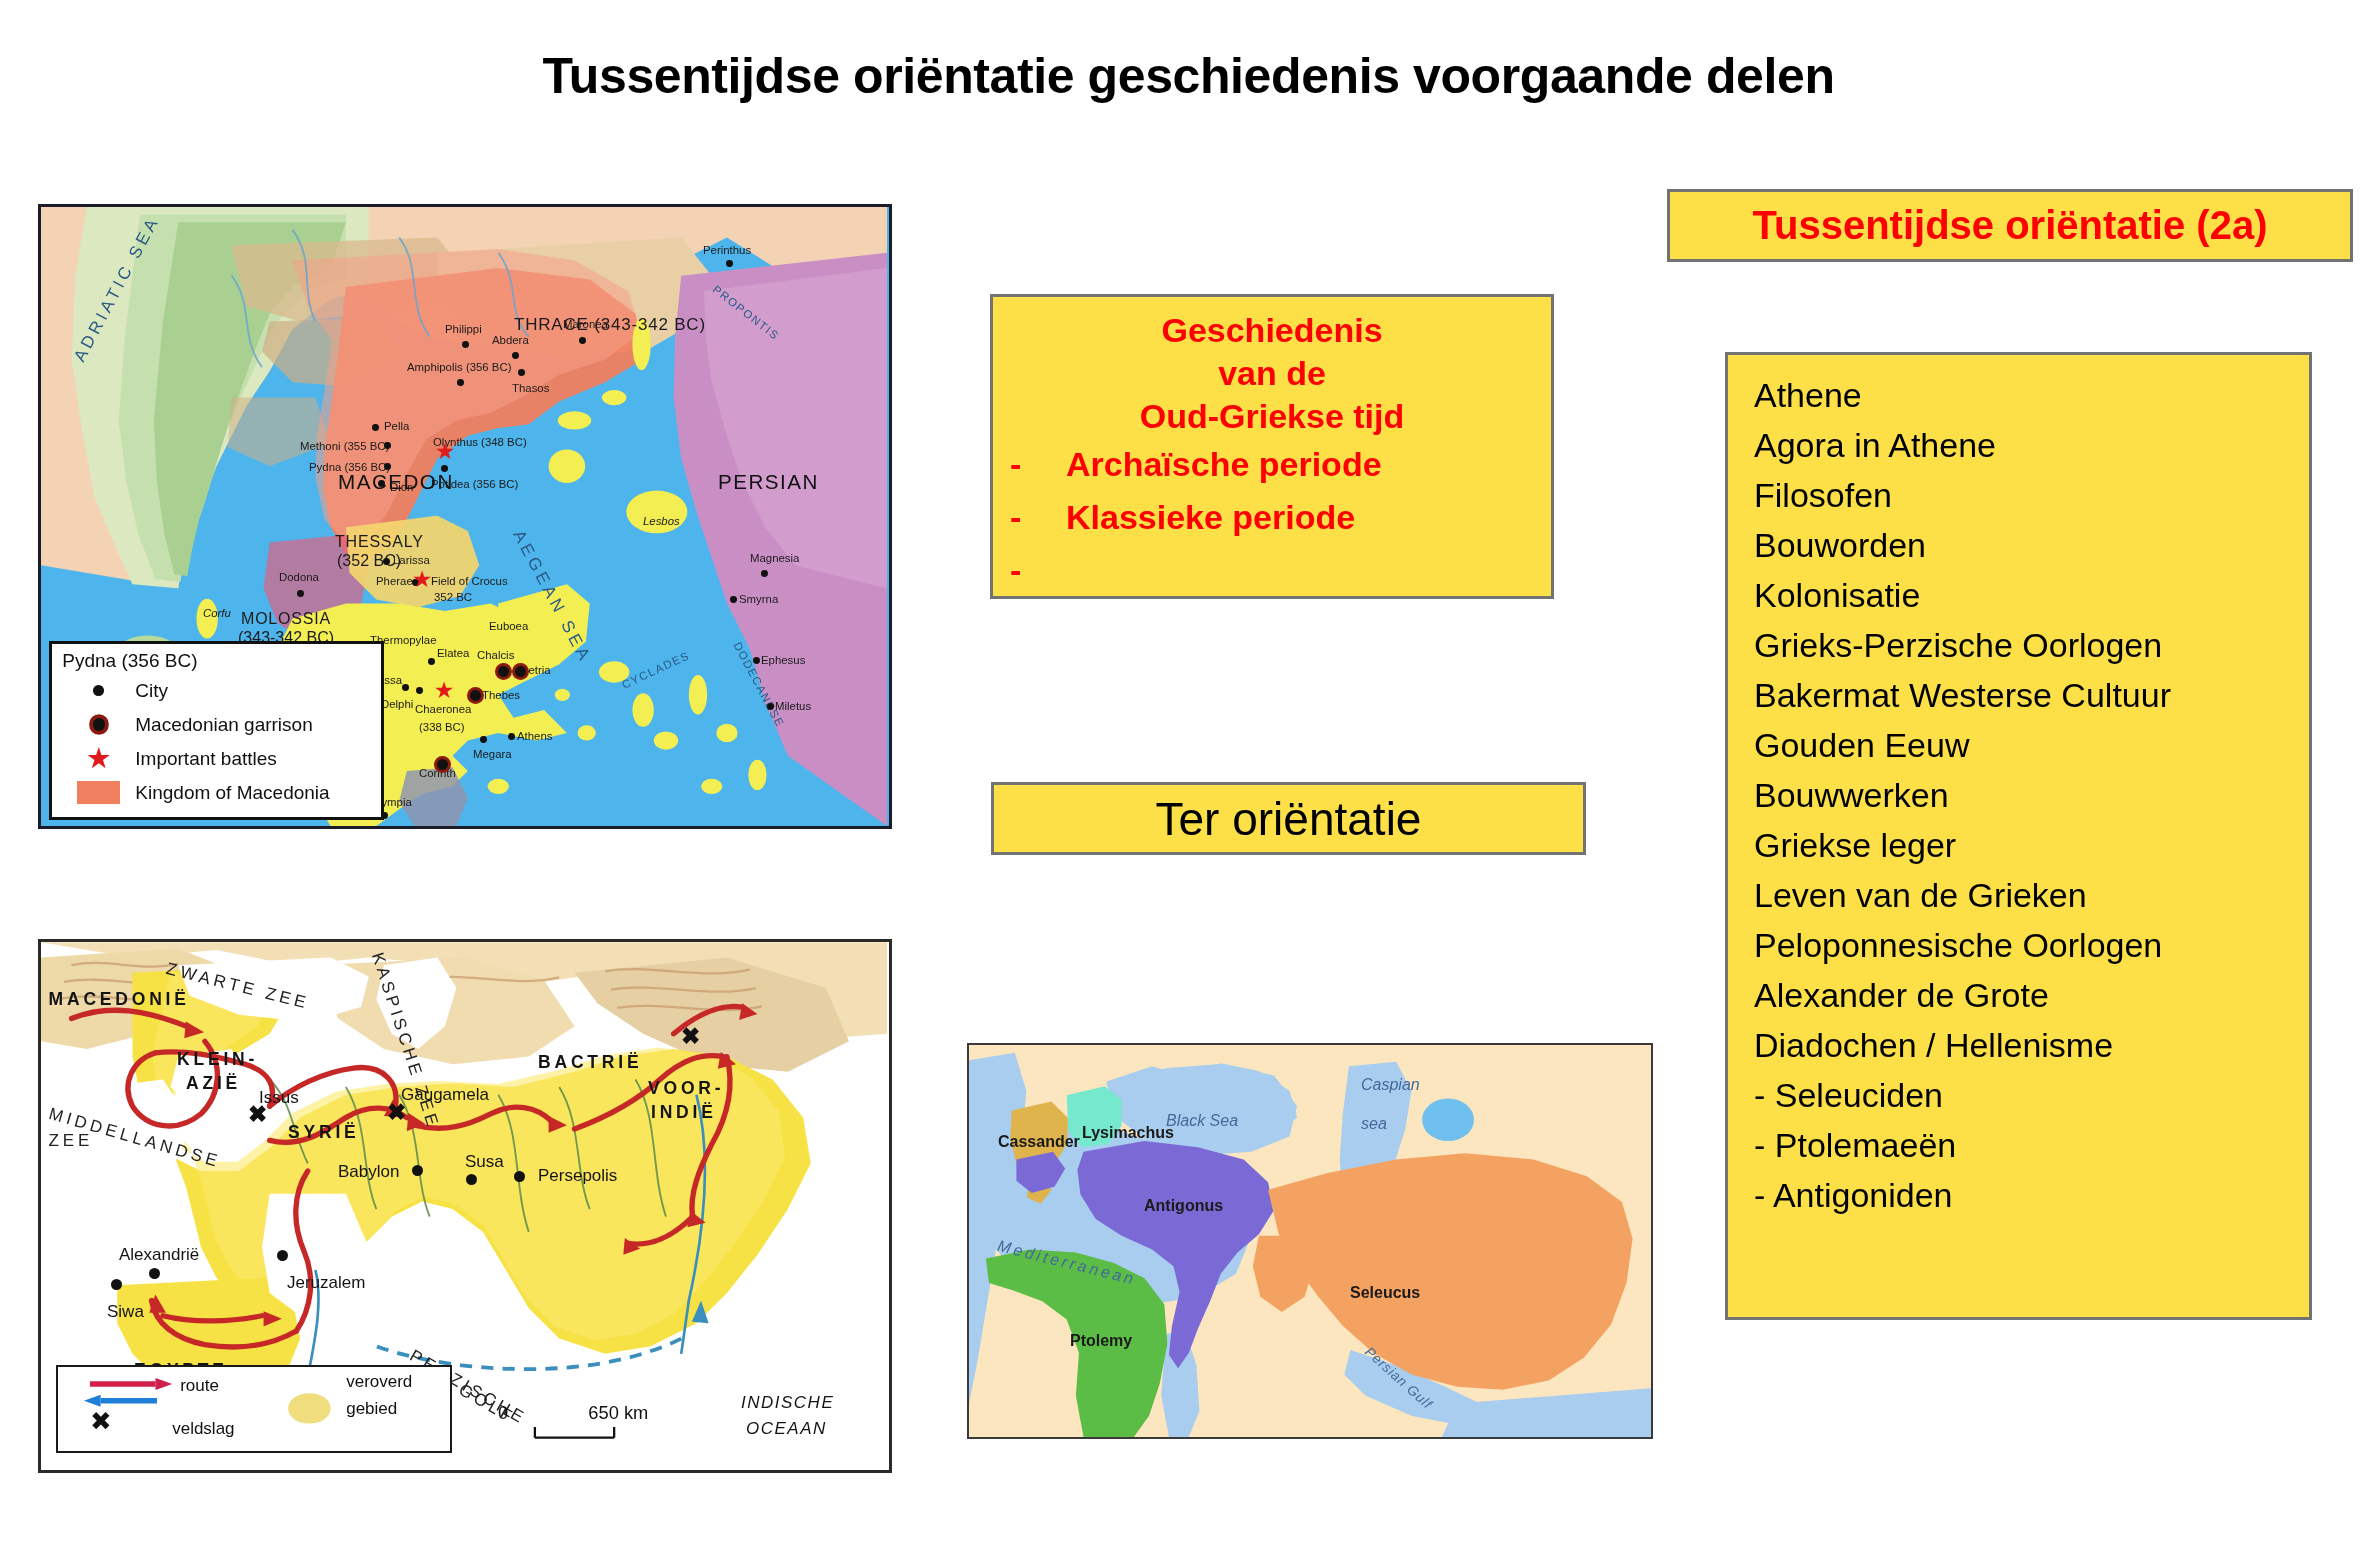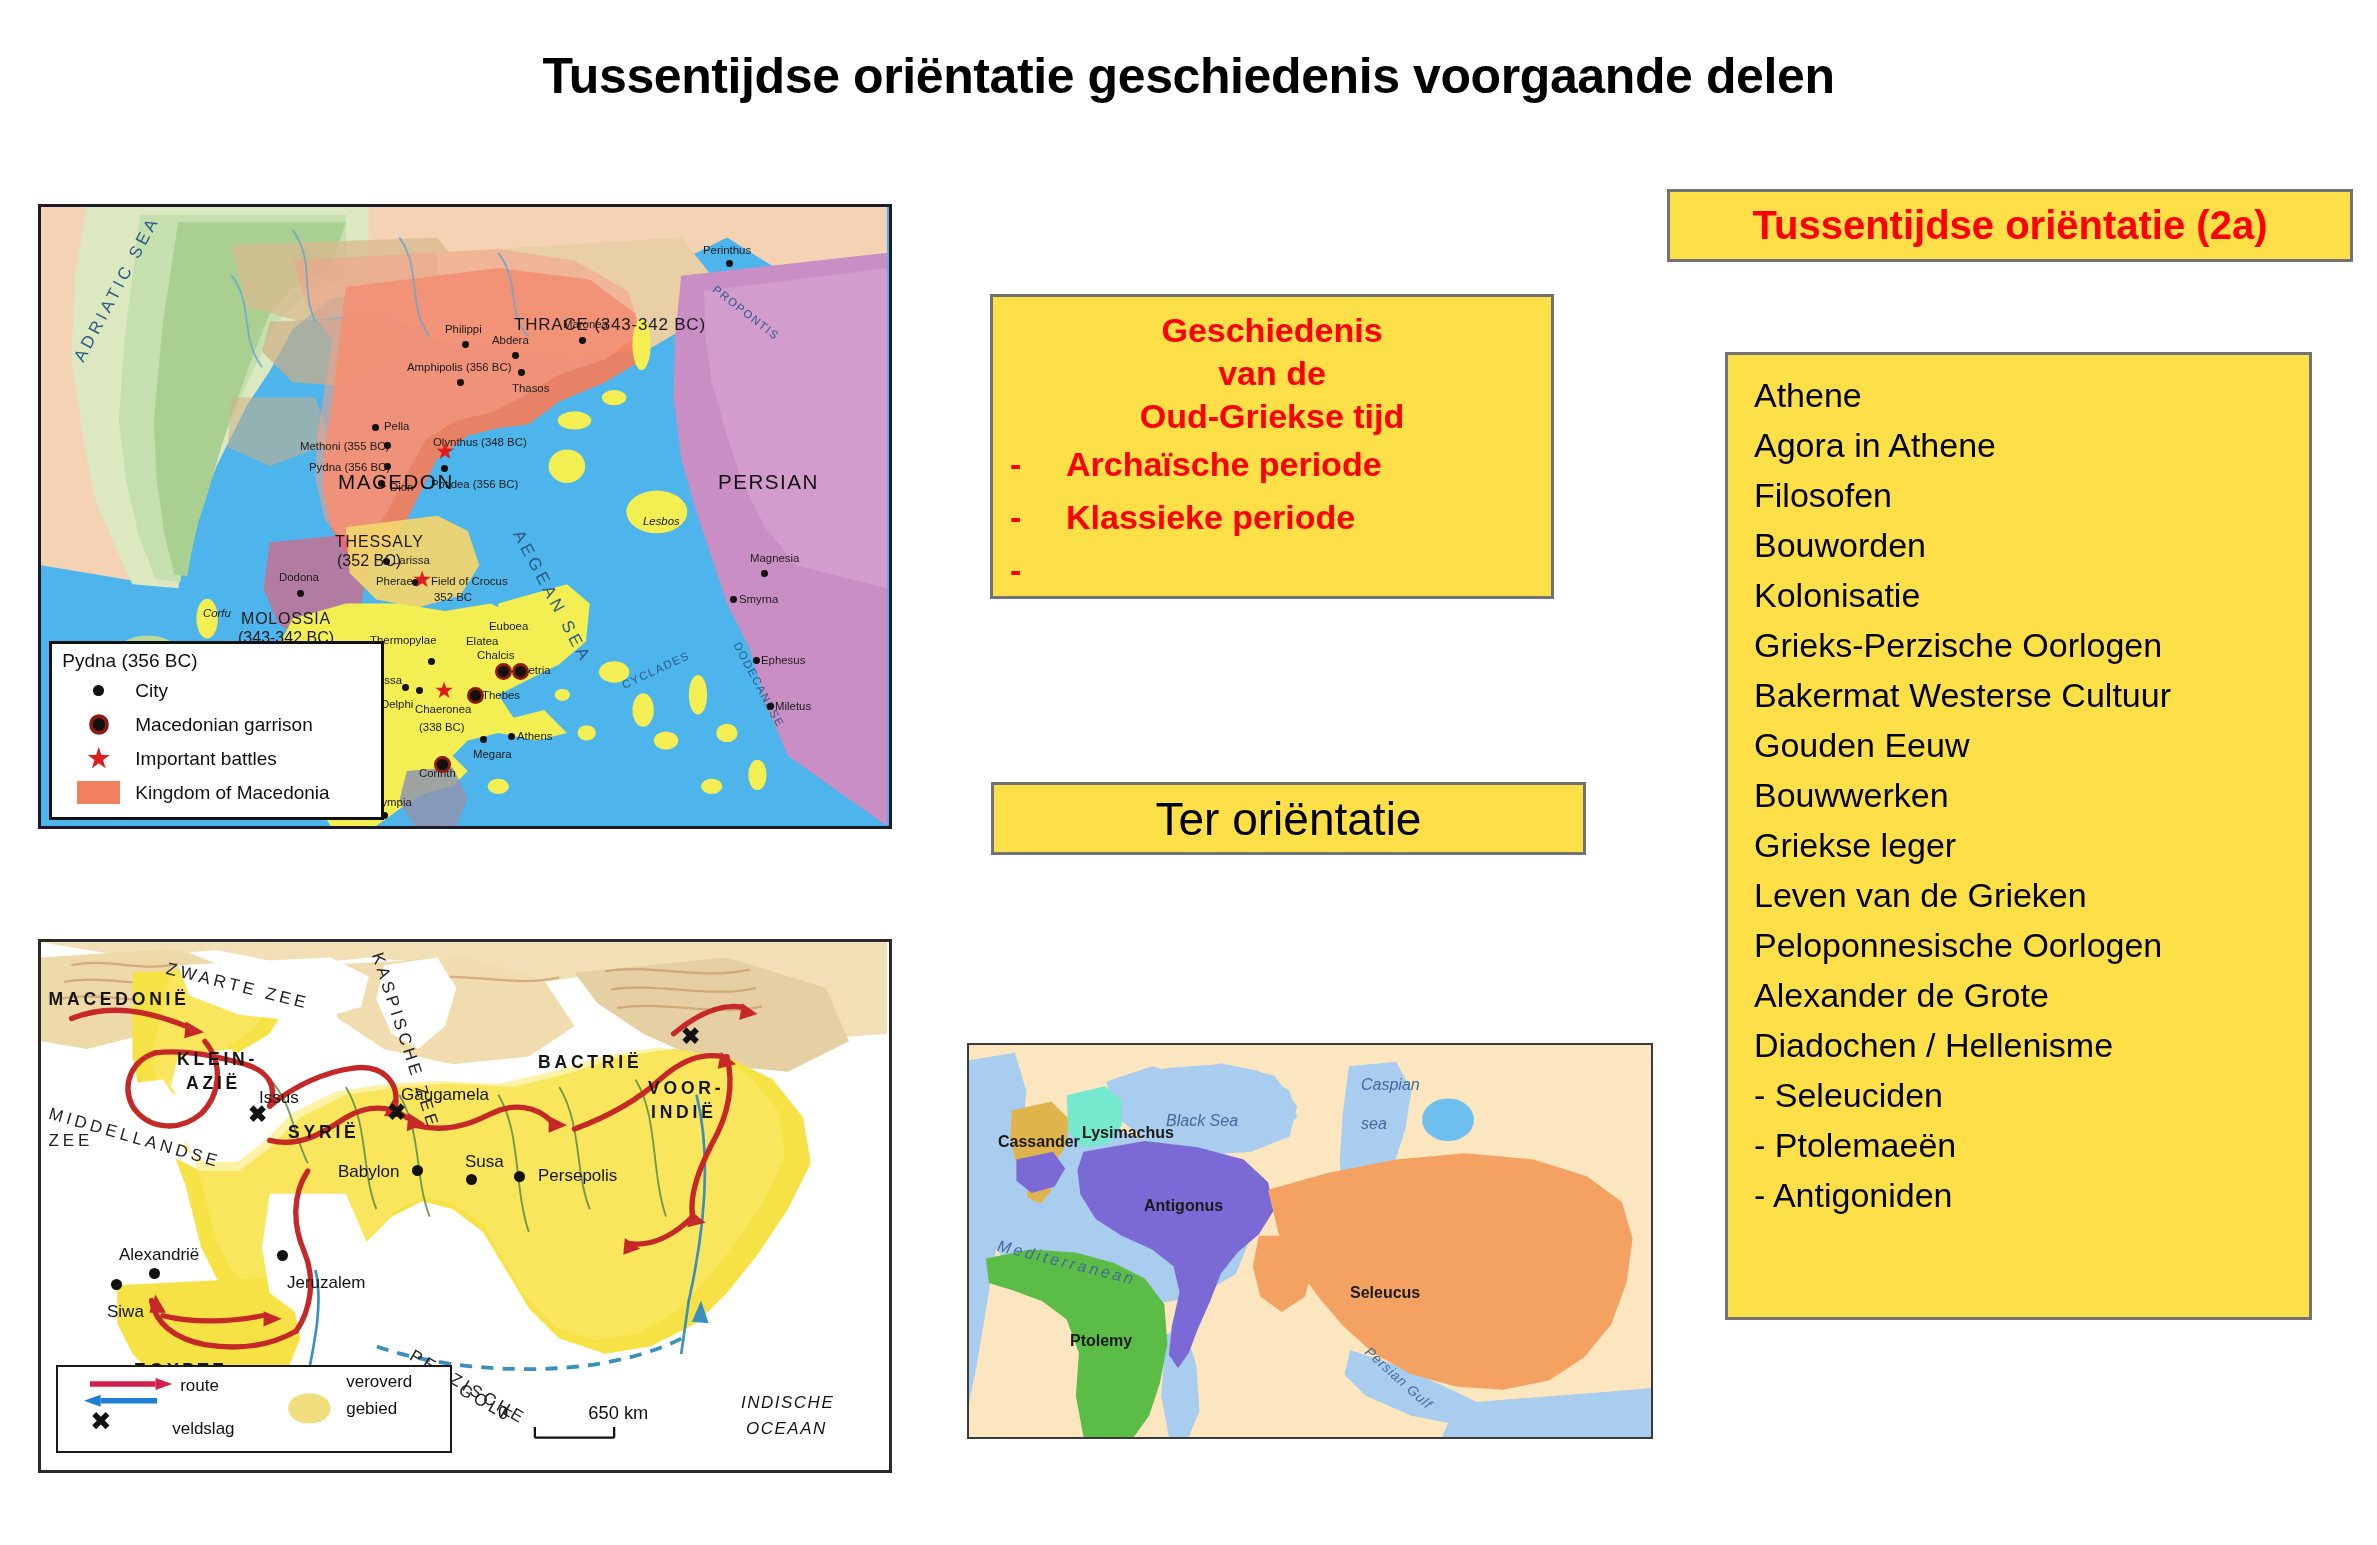--- a/index.html
+++ b/index.html
@@ -211,21 +211,21 @@
     <div class="lbl" style="left:393px;top:384px;">352 BC</div>
     <div class="lbl" style="left:162px;top:400px;font-style:italic;">Corfu</div>
     <div class="lbl" style="left:602px;top:308px;font-style:italic;">Lesbos</div>
     <div class="lbl" style="left:709px;top:345px;">Magnesia</div>
       <span class="dot" style="left:720px;top:363px;"></span>
     <div class="lbl" style="left:698px;top:386px;">Smyrna</div>
       <span class="dot" style="left:689px;top:389px;"></span>
     <div class="lbl" style="left:448px;top:413px;">Euboea</div>
     <div class="lbl" style="left:329px;top:427px;">Thermopylae</div>
     <div class="lbl" style="left:218px;top:450px;">Ambracia</div>
-    <div class="lbl" style="left:396px;top:428px;margin-left:29px;">Elatea</div>
+    <div class="lbl" style="left:396px;top:440px;">Elatea</div>
       <span class="dot" style="left:387px;top:451px;"></span>
     <div class="lbl" style="left:436px;top:442px;">Chalcis</div>
     <div class="lbl" style="left:476px;top:457px;">Eretria</div>
     <div class="lbl" style="left:720px;top:447px;">Ephesus</div>
       <span class="dot" style="left:712px;top:450px;"></span>
     <div class="lbl" style="left:311px;top:467px;">Amphissa</div>
       <span class="dot" style="left:361px;top:477px;"></span>
       <span class="dot" style="left:375px;top:480px;"></span>
     <div class="lbl" style="left:340px;top:491px;">Delphi</div>
     <div class="lbl" style="left:441px;top:482px;">Thebes</div>

